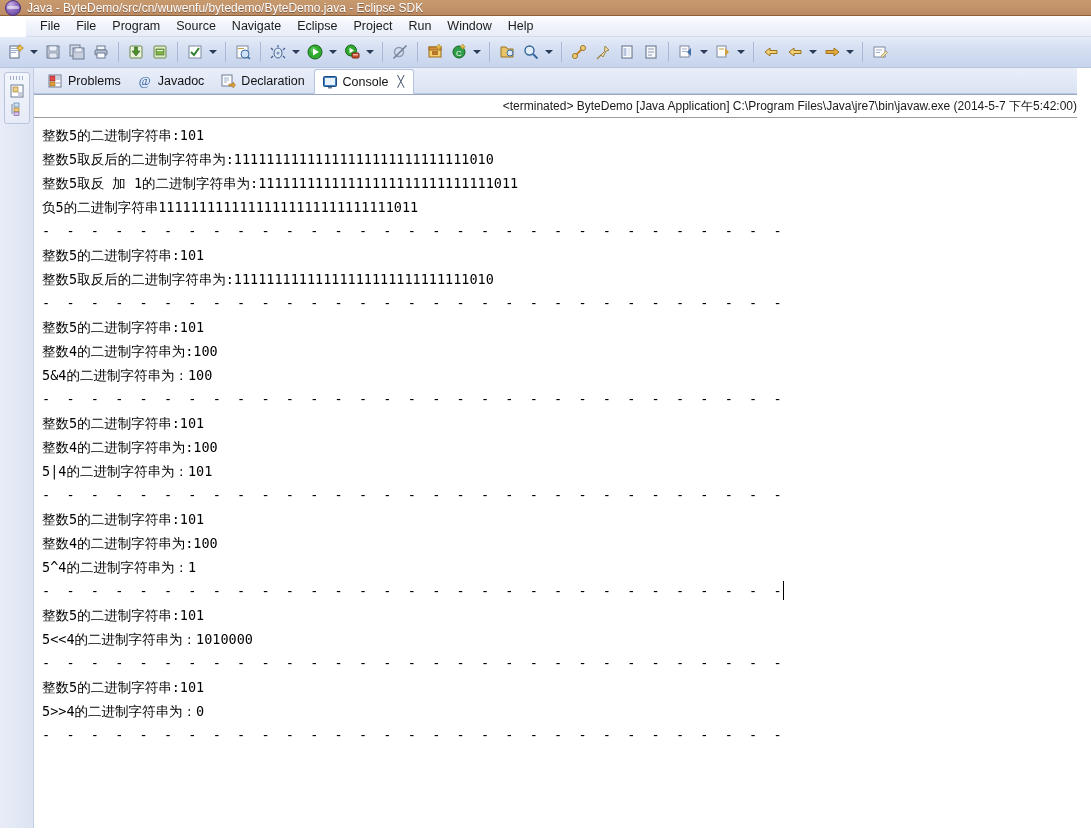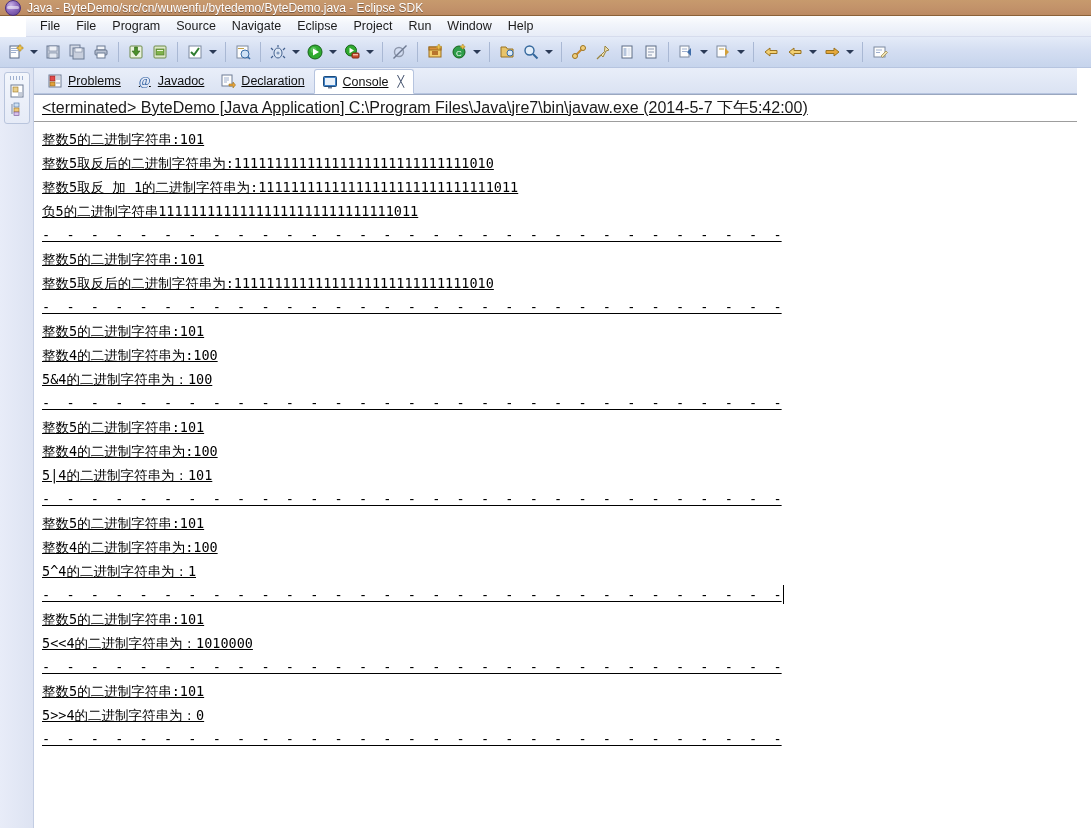--- a/index.html
+++ b/index.html
@@ -63,21 +63,21 @@
   }
   .tb-arrow::after{
     content:"";border-left:4px solid transparent;border-right:4px solid transparent;
     border-top:4px solid #2b3a56;display:block;
   }
   .ic{width:16px;height:16px;display:block;position:relative;}
 
   
   #body-area{
     width:1077px;height:760px;box-sizing:border-box;
-    background:#fde047;display:flex;text-decoration:underline;
+    background:#fde047;display:flex;
   }
   
   #leftbar{
     width:34px;flex:0 0 auto;
     background:linear-gradient(to right,#e8ecf8 0%,#dde3f2 100%);
     border-right:1px solid #c3cde3;
     padding-top:4px;box-sizing:border-box;
   }
   #fastview-box{
     width:26px;margin:0 auto;
@@ -111,24 +111,24 @@
   .tab-close{
     font-size:11px;color:#3b4a66;margin-left:4px;line-height:1;
   }
 
   
   #console-host{
     flex:1 1 auto;background:#ffffff;border-top:1px solid #9aa7bf;
     display:flex;flex-direction:column;min-height:0;
   }
   #stackline{
-    font-size:16px;color:#1a1a1a;
+    font-size:12px;color:#1a1a1a;
     padding:3px 0 2px 8px;
     border-bottom:1px solid #9d9d9d;
-    white-space:nowrap;overflow:hidden;
+    white-space:nowrap;overflow:hidden;text-align:right;
   }
   #console-out{
     flex:1 1 auto;overflow:hidden;
     padding:5px 12px 0 8px;
     font-family:"DejaVu Sans Mono","Liberation Mono",monospace;
     font-size:13.5px;line-height:24px;
     color:#000000;white-space:pre;
   }
   .cline{height:24px;white-space:pre;position:relative;}
   .caret{

